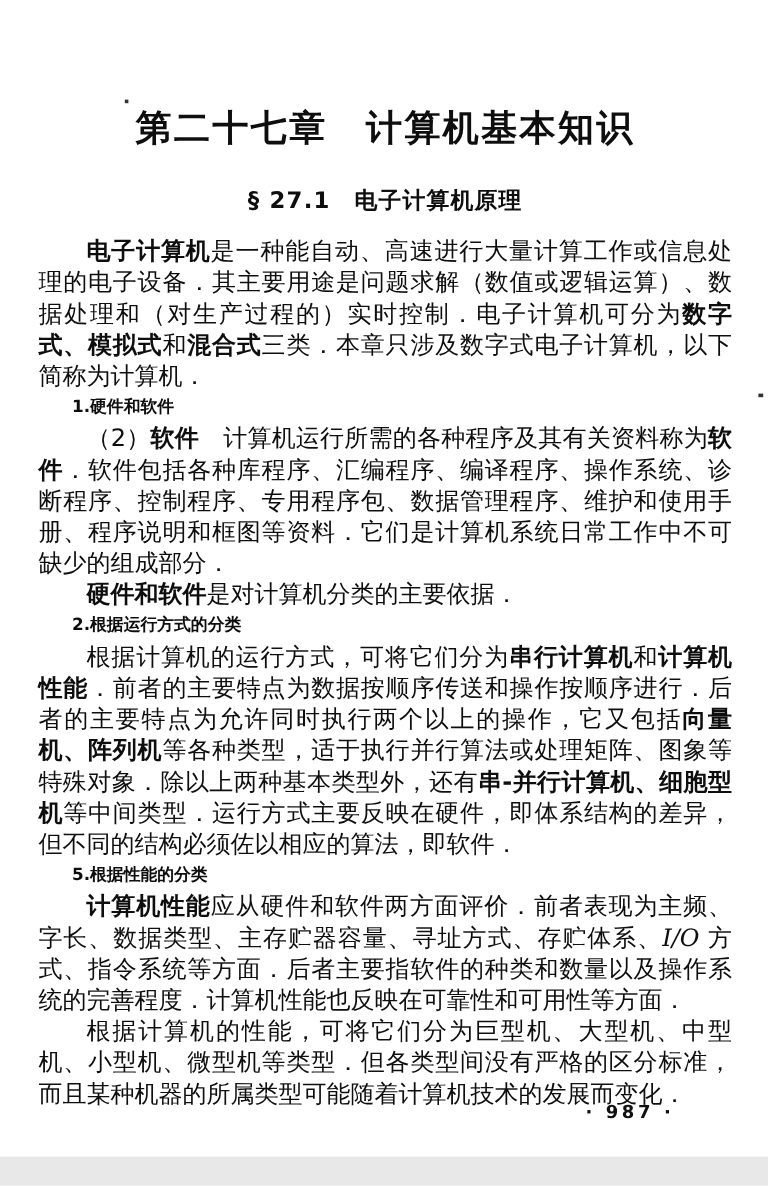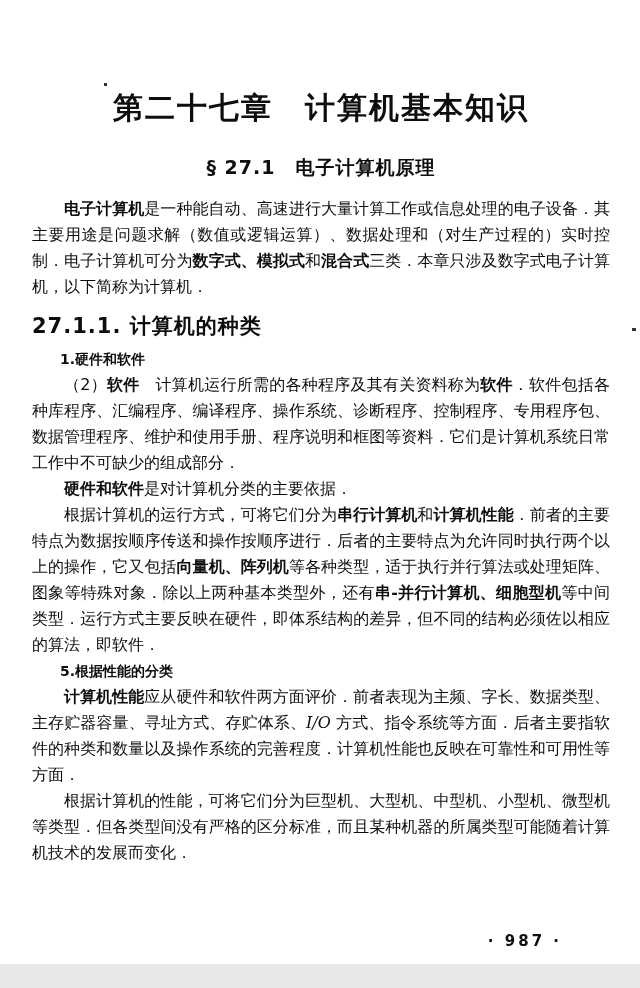--- a/index.html
+++ b/index.html
@@ -33,21 +33,21 @@
   .section-title {
     margin: 26px 0 16px 0;
     text-align: center;
     font-size: 19px;
     line-height: 26px;
     font-weight: bold;
     letter-spacing: 1px;
   }
   .para {
     margin: 0;
-    font-size: 16px;
+    font-size: 20px;
     line-height: 26px;
     text-align: justify;
     text-indent: 2em;
     letter-spacing: 0;
   }
   .para.first-body {
     margin-top: 14px;
   }
   .subsection-title {
     margin: 11px 0 5px 0;
@@ -61,21 +61,21 @@
     font-size: 14px;
     line-height: 26px;
     font-weight: bold;
     text-indent: 2em;
   }
   .b { font-weight: bold; }
   .i { font-style: italic; font-family: "DejaVu Serif", serif; }
   .page-number {
     position: absolute;
     right: 78px;
-    bottom: 14px;
+    bottom: 28px;
     font-size: 15px;
     letter-spacing: 3px;
     font-weight: bold;
     color: #111;
     margin-top: 28px;
   }
   .speck {
     position: absolute;
     background: #333;
   }
@@ -88,26 +88,26 @@
 <div class="page">
   <div class="speck speck-1"></div>
   <div class="speck speck-2"></div>
 
   <div class="content">
     <h1 class="chapter-title">第二十七章　计算机基本知识</h1>
     <h2 class="section-title">§ 27.1　电子计算机原理</h2>
 
     <p class="para first-body"><span class="b">电子计算机</span><span>是一种能自动、高速进行大量计算工作或信息处理的电子设备．其主要用途是问题求解（数值或逻辑运算）、数据处理和（对生产过程的）实时控制．电子计算机可分为</span><span class="b">数字式、模拟式</span><span>和</span><span class="b">混合式</span><span>三类．本章只涉及数字式电子计算机，以下简称为计算机．</span></p>
 
-    <h3 class="subsection-title">27.1.1. 计算机的种类</h3>
 
     <p class="subhead">1.硬件和软件</p>
     <p class="para"><span>（2）</span><span class="b">软件</span><span>　计算机运行所需的各种程序及其有关资料称为</span><span class="b">软件</span><span>．软件包括各种库程序、汇编程序、编译程序、操作系统、诊断程序、控制程序、专用程序包、数据管理程序、维护和使用手册、程序说明和框图等资料．它们是计算机系统日常工作中不可缺少的组成部分．</span></p>
     <p class="para"><span class="b">硬件和软件</span><span>是对计算机分类的主要依据．</span></p>
 
+    <p class="subhead">2.根据运行方式的分类</p>
     <p class="para"><span>根据计算机的运行方式，可将它们分为</span><span class="b">串行计算机</span><span>和</span><span class="b">计算机性能</span><span>．前者的主要特点为数据按顺序传送和操作按顺序进行．后者的主要特点为允许同时执行两个以上的操作，它又包括</span><span class="b">向量机、阵列机</span><span>等各种类型，适于执行并行算法或处理矩阵、图象等特殊对象．除以上两种基本类型外，还有</span><span class="b">串-并行计算机、细胞型机</span><span>等中间类型．运行方式主要反映在硬件，即体系结构的差异，但不同的结构必须佐以相应的算法，即软件．</span></p>
 
     <p class="subhead">5.根据性能的分类</p>
     <p class="para"><span class="b">计算机性能</span><span>应从硬件和软件两方面评价．前者表现为主频、字长、数据类型、主存贮器容量、寻址方式、存贮体系、</span><span class="i">I/O</span><span> 方式、指令系统等方面．后者主要指软件的种类和数量以及操作系统的完善程度．计算机性能也反映在可靠性和可用性等方面．</span></p>
     <p class="para"><span>根据计算机的性能，可将它们分为巨型机、大型机、中型机、小型机、微型机等类型．但各类型间没有严格的区分标准，而且某种机器的所属类型可能随着计算机技术的发展而变化．</span></p>
   </div>
 
   <div class="page-number">· 987 ·</div>
 </div>
 

